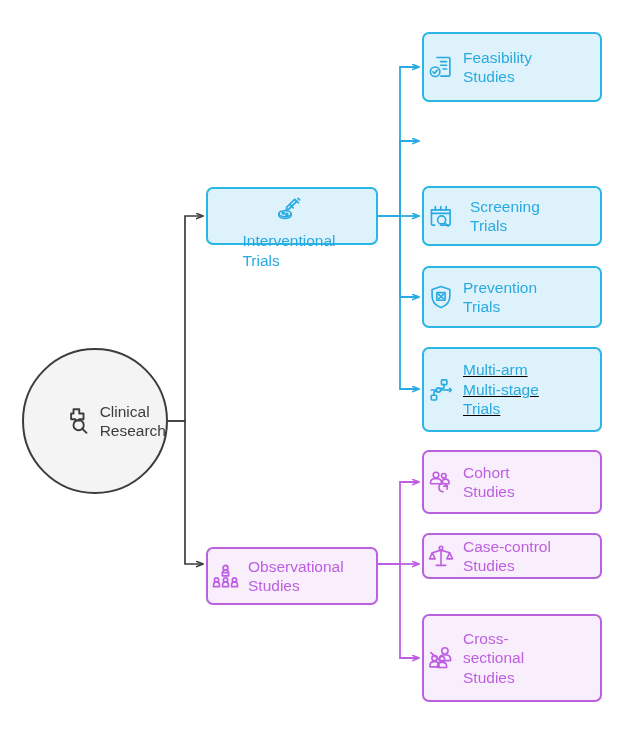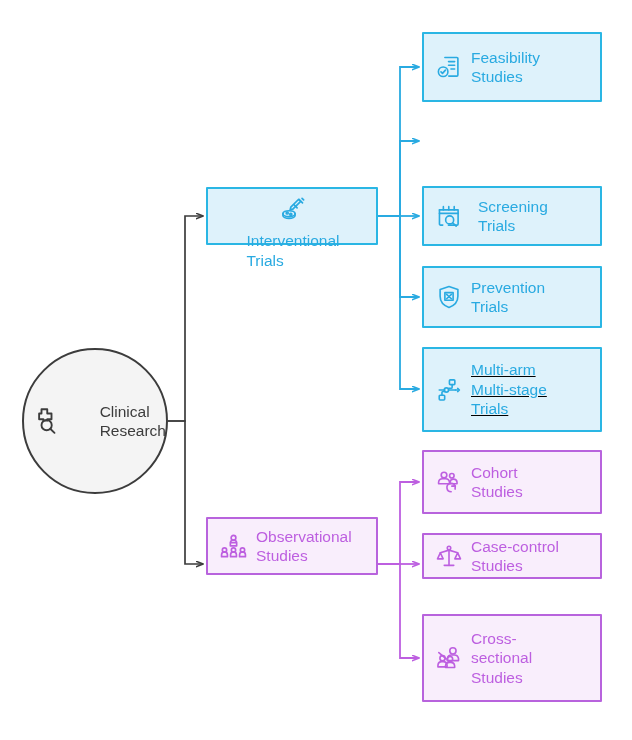--- a/index.html
+++ b/index.html
@@ -25,42 +25,42 @@
   
   .root-node {
     position: absolute;
     left: 22px; top: 348px;
     width: 146px; height: 146px;
     border-radius: 50%;
     background: #f4f4f4;
     border: 2px solid #3c3c3c;
     display: flex;
     align-items: center;
-    justify-content: space-between;
+    justify-content: flex-end;
     gap: 8px;
     padding-left: 6px;
   }
   .root-label {
     font-size: 15.5px;
     line-height: 19px;
     color: #3c3c3c;
     white-space: pre-line;
   }
   .root-icon { flex: none; width: 30px; height: 30px; display:block; }
 
   
   .node {
     position: absolute;
     display: flex;
     align-items: center;
     gap: 9px;
-    border-radius: 1px;
+    border-radius: 7px;
     border-width: 2px;
     border-style: solid;
-    padding: 6px 10px 6px 12px;
+    padding: 6px 10px 6px 4px;
   }
   .node .nicon { flex: none; display: block; }
   .node .nlabel {
     font-size: 15.5px;
     line-height: 19.5px;
     white-space: pre-line;
   }
 
   .blue {
     background: #def2fb;
@@ -69,21 +69,21 @@
   .blue .nlabel { color: #29aae1; }
 
   .purple {
     background: #f9eefc;
     border-color: #b863dd;
   }
   .purple .nlabel { color: #bd5fe0; }
 
   
   #node-interventional { left: 206px; top: 187px; width: 172px; height: 58px; flex-direction: column; }
-  #node-observational  { left: 206px; top: 517px; width: 172px; height: 58px; }
+  #node-observational  { left: 206px; top: 547px; width: 172px; height: 58px; }
 
   
   #node-feasibility  { left: 422px; top: 32px;  width: 180px; height: 70px; }
   #node-pilot        { left: 422px; top: 117px; width: 180px; height: 48px; }
   #node-screening    { left: 422px; top: 186px; width: 180px; height: 60px; gap: 16px; }
   #node-prevention   { left: 422px; top: 266px; width: 180px; height: 62px; }
   #node-mams         { left: 422px; top: 347px; width: 180px; height: 85px; text-decoration: underline; }
 
   
   #node-cohort       { left: 422px; top: 450px; width: 180px; height: 64px; }

